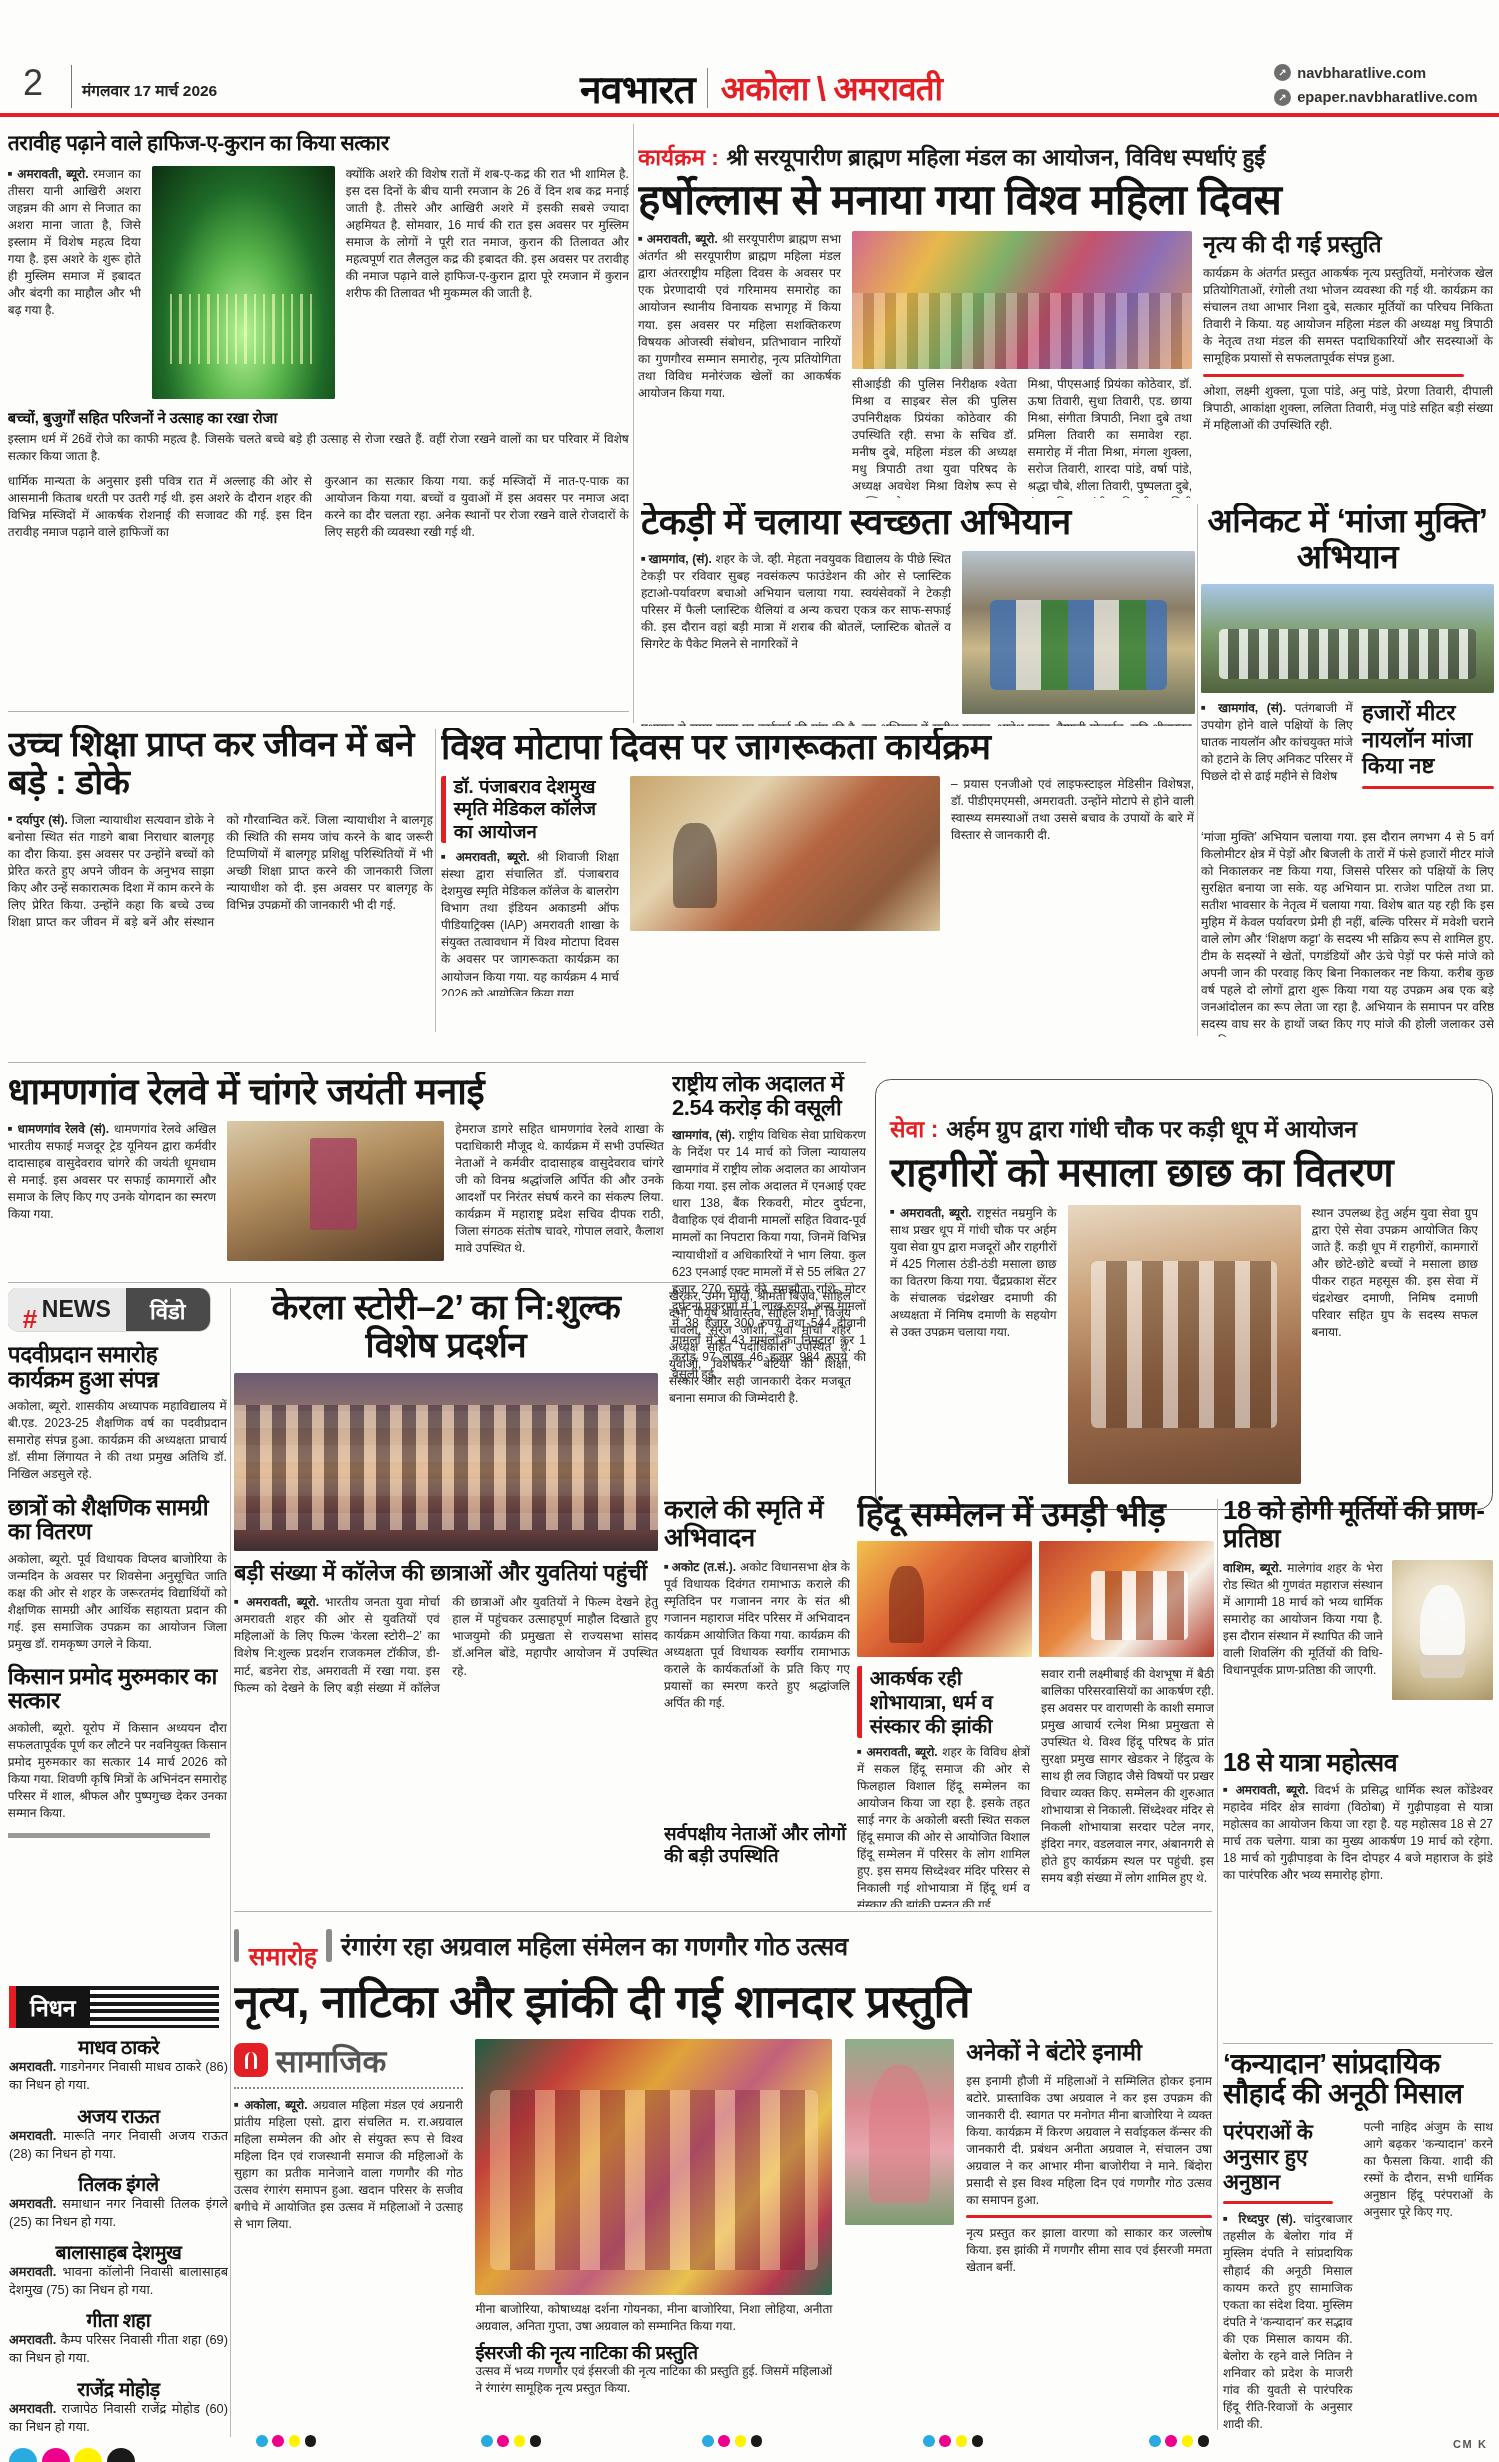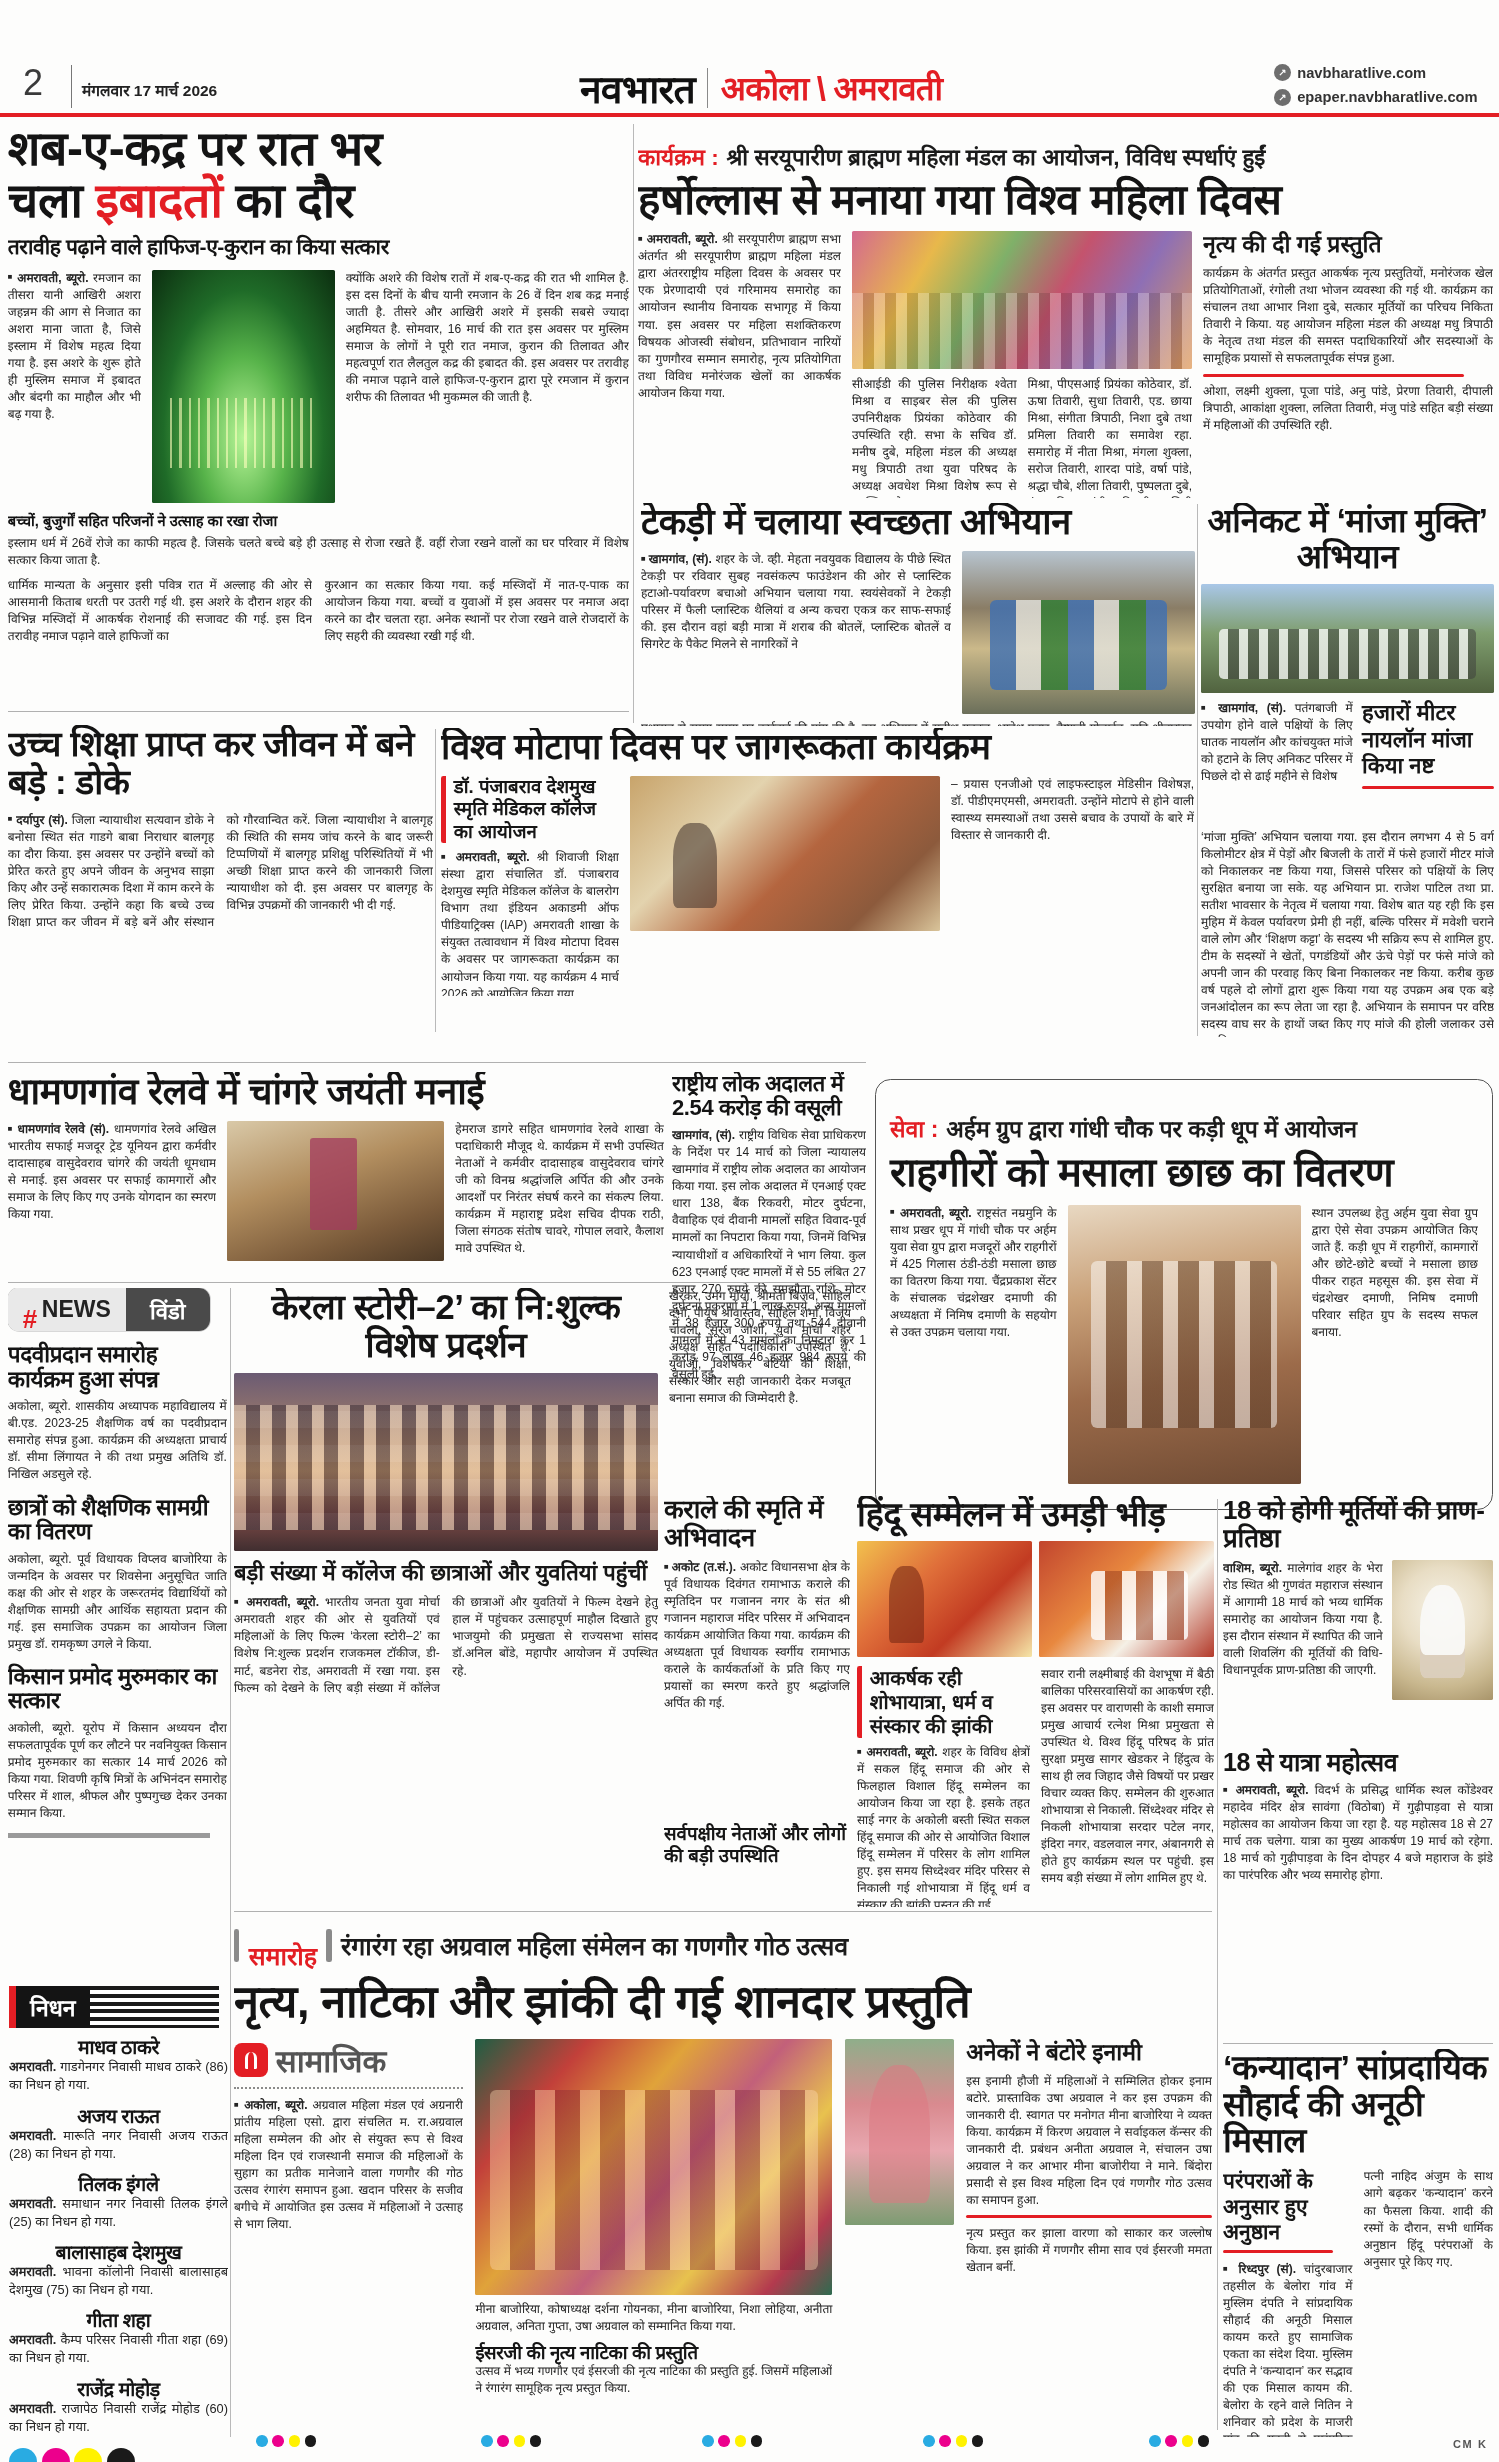--- a/index.html
+++ b/index.html
@@ -52,24 +52,20 @@
       </span>
       <span class="site">
         <span class="globe">↗</span>
         <span>epaper.navbharatlive.com</span>
       </span>
     </div>
   </div>
   <div class="abs" style="left:0;top:113px;width:1499px;height:3.9px;background:#e31e24;"></div>
 
   <div class="abs clip" style="left:7.8px;top:123px;width:621px;height:525px;">
-    <div class="hl" style="font-size:48px;">
-      <span>शब-ए-कद्र पर रात भर</span><br>
-      <span>चला </span><span class="red">इबादतों</span><span> का दौर</span>
-    </div>
     <div class="hl" style="font-size:21px;margin-top:9.3px;">तरावीह पढ़ाने वाले हाफिज-ए-कुरान का किया सत्कार</div>
     <div style="display:flex;gap:11px;margin-top:11px;">
       <div class="body-txt clip" style="width:133px;height:233px;">
         <span class="byline bullet">अमरावती, ब्यूरो.</span>
         <span>रमजान का तीसरा यानी आखिरी अशरा जहन्नम की आग से निजात का अशरा माना जाता है, जिसे इस्लाम में विशेष महत्व दिया गया है. इस अशरे के शुरू होते ही मुस्लिम समाज में इबादत और बंदगी का माहौल और भी बढ़ गया है.</span>
       </div>
       <div class="photo" style="width:183px;height:233px;background:radial-gradient(ellipse at 50% 72%, #b8f598 0%, #57b34a 34%, #1f6b28 62%, #0c2e10 100%);">
         <div class="abs" style="left:10%;top:55%;width:80%;height:30%;background:repeating-linear-gradient(90deg,rgba(255,255,190,.85) 0 2.3px,transparent 2.3px 9.3px);opacity:.7;"></div>
       </div>
       <div class="body-txt clip" style="flex:1;height:233px;">क्योंकि अशरे की विशेष रातों में शब-ए-कद्र की रात भी शामिल है. इस दस दिनों के बीच यानी रमजान के 26 वें दिन शब कद्र मनाई जाती है. तीसरे और आखिरी अशरे में इसकी सबसे ज्यादा अहमियत है. सोमवार, 16 मार्च की रात इस अवसर पर मुस्लिम समाज के लोगों ने पूरी रात नमाज, कुरान की तिलावत और महत्वपूर्ण रात लैलतुल कद्र की इबादत की. इस अवसर पर तरावीह की नमाज पढ़ाने वाले हाफिज-ए-कुरान द्वारा पूरे रमजान में कुरान शरीफ की तिलावत भी मुकम्मल की जाती है.</div>
@@ -391,21 +387,21 @@
       <div style="flex:1;">
         <div class="subhead-b" style="font-size:23px;">अनेकों ने बंटोरे इनामी</div>
         <div class="body-txt" style="margin-top:6.2px;">इस इनामी हौजी में महिलाओं ने सम्मिलित होकर इनाम बटोरे. प्रास्ताविक उषा अग्रवाल ने कर इस उपक्रम की जानकारी दी. स्वागत पर मनोगत मीना बाजोरिया ने व्यक्त किया. कार्यक्रम में किरण अग्रवाल ने सर्वाइकल कॅन्सर की जानकारी दी. प्रबंधन अनीता अग्रवाल ने, संचालन उषा अग्रवाल ने कर आभार मीना बाजोरीया ने माने. बिंदोरा प्रसादी से इस विश्व महिला दिन एवं गणगौर गोठ उत्सव का समापन हुआ.</div>
         <div class="redrule"></div>
         <div class="body-txt clip" style="margin-top:6.2px;height:62px;">नृत्य प्रस्तुत कर झाला वारणा को साकार कर जल्लोष किया. इस झांकी में गणगौर सीमा साव एवं ईसरजी ममता खेतान बनीं.</div>
       </div>
     </div>
   </div>
 
   <div class="abs clip" style="left:1223px;top:2049px;width:270px;height:388px;">
-    <div class="hl" style="font-size:34px;">‘कन्यादान’ सांप्रदायिक सौहार्द की अनूठी मिसाल</div>
+    <div class="hl" style="font-size:28px;">‘कन्यादान’ सांप्रदायिक सौहार्द की अनूठी मिसाल</div>
     <div style="display:flex;gap:11px;margin-top:9.3px;">
       <div style="flex:1;">
         <div class="subhead-b" style="font-size:21px;">परंपराओं के अनुसार हुए अनुष्ठान</div>
         <div class="redrule" style="width:85%;"></div>
         <div class="body-txt clip" style="margin-top:7.8px;height:225px;">
           <span class="byline bullet">रिध्दपुर (सं).</span>
           <span>चांदुरबाजार तहसील के बेलोरा गांव में मुस्लिम दंपति ने सांप्रदायिक सौहार्द की अनूठी मिसाल कायम करते हुए सामाजिक एकता का संदेश दिया. मुस्लिम दंपति ने ‘कन्यादान’ कर सद्भाव की एक मिसाल कायम की. बेलोरा के रहने वाले नितिन ने शनिवार को प्रदेश के माजरी गांव की युवती से पारंपरिक हिंदू रीति-रिवाजों के अनुसार शादी की.</span>
         </div>
       </div>
       <div class="body-txt clip" style="flex:1;height:295px;">पत्नी नाहिद अंजुम के साथ आगे बढ़कर ‘कन्यादान’ करने का फैसला किया. शादी की रस्मों के दौरान, सभी धार्मिक अनुष्ठान हिंदू परंपराओं के अनुसार पूरे किए गए.</div>

